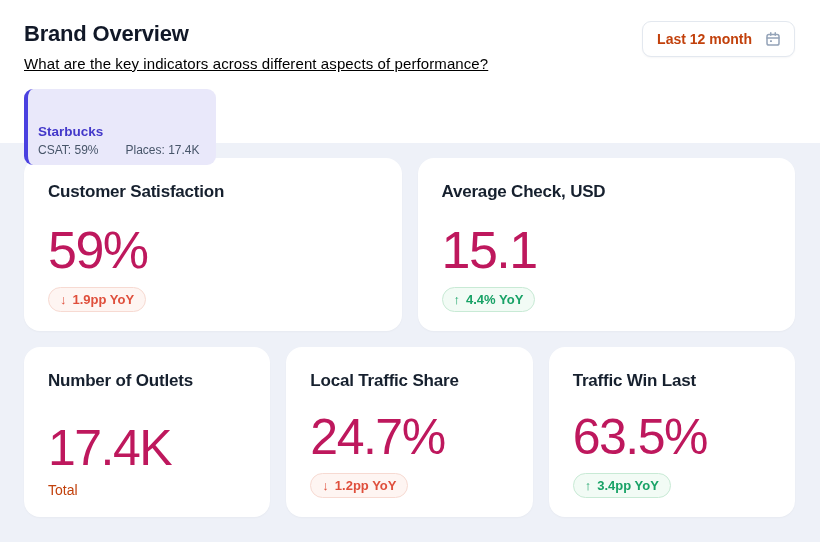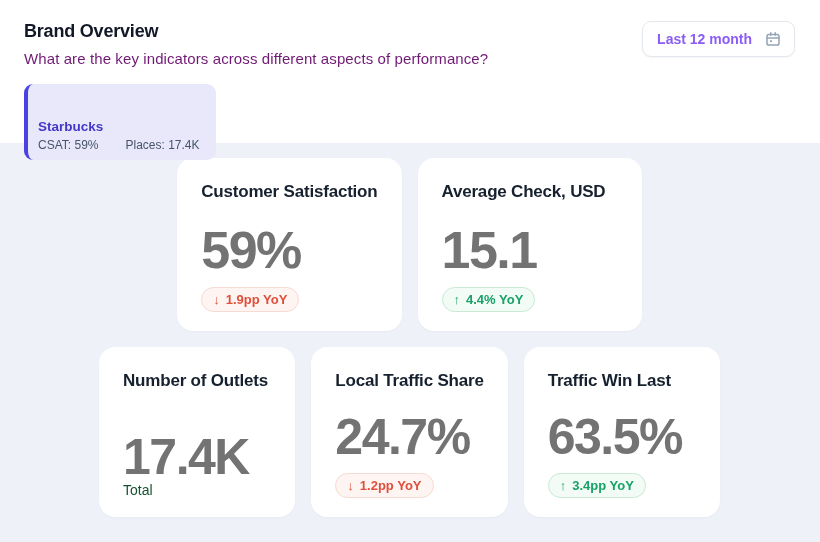--- a/index.html
+++ b/index.html
@@ -12,30 +12,30 @@
   .page { width: 820px; height: 542px; display: flex; flex-direction: column; }
 
   
   .header {
     height: 143px; background: #ffffff;
     padding: 21px 25px 0 24px;
     position: relative;
   }
   .header-top { display: flex; justify-content: space-between; align-items: flex-start; }
   .page-title {
-    font-size: 18px; font-weight: 700; color: #111827; letter-spacing: -0.2px;
+    font-size: 22px; font-weight: 700; color: #111827; letter-spacing: -0.2px;
   }
   .page-subtitle {
-    margin-top: 8px; font-size: 15px; color: #701a75; letter-spacing: 0.1px;
+    margin-top: 8px; font-size: 15px; color: #000000; letter-spacing: 0.1px; text-decoration: underline;
   }
   .date-btn {
     display: flex; align-items: center; gap: 12px;
     background: #ffffff; border: 1px solid #E3E8EF; border-radius: 9px;
     padding: 8px 12px 8px 14px;
-    font-size: 14px; font-weight: 600; color: #8b5cf6;
+    font-size: 14px; font-weight: 600; color: #c2410c;
     box-shadow: 0 1px 2px rgba(16,24,40,0.04);
     cursor: pointer; font-family: inherit;
   }
   .date-btn svg { display: block; }
 
   .brand-chip {
     display: inline-block;
     margin-top: 17px;
     background: #E9E8FA;
     border-left: 4px solid #4A41E0;
@@ -43,50 +43,50 @@
     padding: 6px 16px 7px 10px;
     cursor: pointer;
   }
   .brand-chip-name { font-size: 13.5px; font-weight: 700; color: #4338CA; line-height: 17px; margin-top: 28px; }
   .brand-chip-stats { margin-top: 2px; font-size: 12px; color: #475569; line-height: 16px; display: flex; gap: 27px; }
 
   
   .main {
     flex: 1; background: #EEF1F8;
     padding: 15px 25px 24px 24px;
-    display: flex; flex-direction: column; gap: 16px; align-items: center;
+    display: flex; flex-direction: column; gap: 16px;
   }
   .row-top { display: grid; grid-template-columns: 1fr 1fr; gap: 16px; height: 173px; }
   .row-bottom { display: grid; grid-template-columns: 1fr 1fr 1fr; gap: 16px; height: 170px; }
 
   .card {
     background: #ffffff; border-radius: 16px;
     padding: 24px 24px 19px 24px;
     display: flex; flex-direction: column;
     box-shadow: 0 1px 2px rgba(16,24,40,0.03);
   }
   .card-title { font-size: 17px; font-weight: 700; color: #16202E; letter-spacing: -0.2px; }
   .card-bottom { margin-top: auto; }
   .card-value {
-    font-size: 52px; font-weight: 700; color: #737373;
+    font-size: 52px; font-weight: 400; color: #be185d;
     letter-spacing: -1.5px; line-height: 1.0;
   }
   .row-bottom .card-value { font-size: 50px; }
 
   .badge {
     display: inline-flex; align-items: center; gap: 6px;
     margin-top: 11px;
     border-radius: 14px; padding: 4px 11px;
     font-size: 13px; font-weight: 700;
   }
   .badge-negative { color: #DF4F3C; background: #FEF5F2; border: 1px solid #F7DAD2; }
   .badge-positive { color: #18A266; background: #F2FBF5; border: 1px solid #C8EAD5; }
   .badge .arrow { font-size: 13px; font-weight: 400; }
 
-  .card-footnote { font-size: 14px; color: #14532d; }
+  .card-footnote { margin-top: 9px; font-size: 14px; color: #c2410c; }
 </style>
 </head>
 <body>
 
 <div class="page">
 
   <div class="header">
     <div class="header-top">
       <div>
         <div class="page-title">Brand Overview</div>

